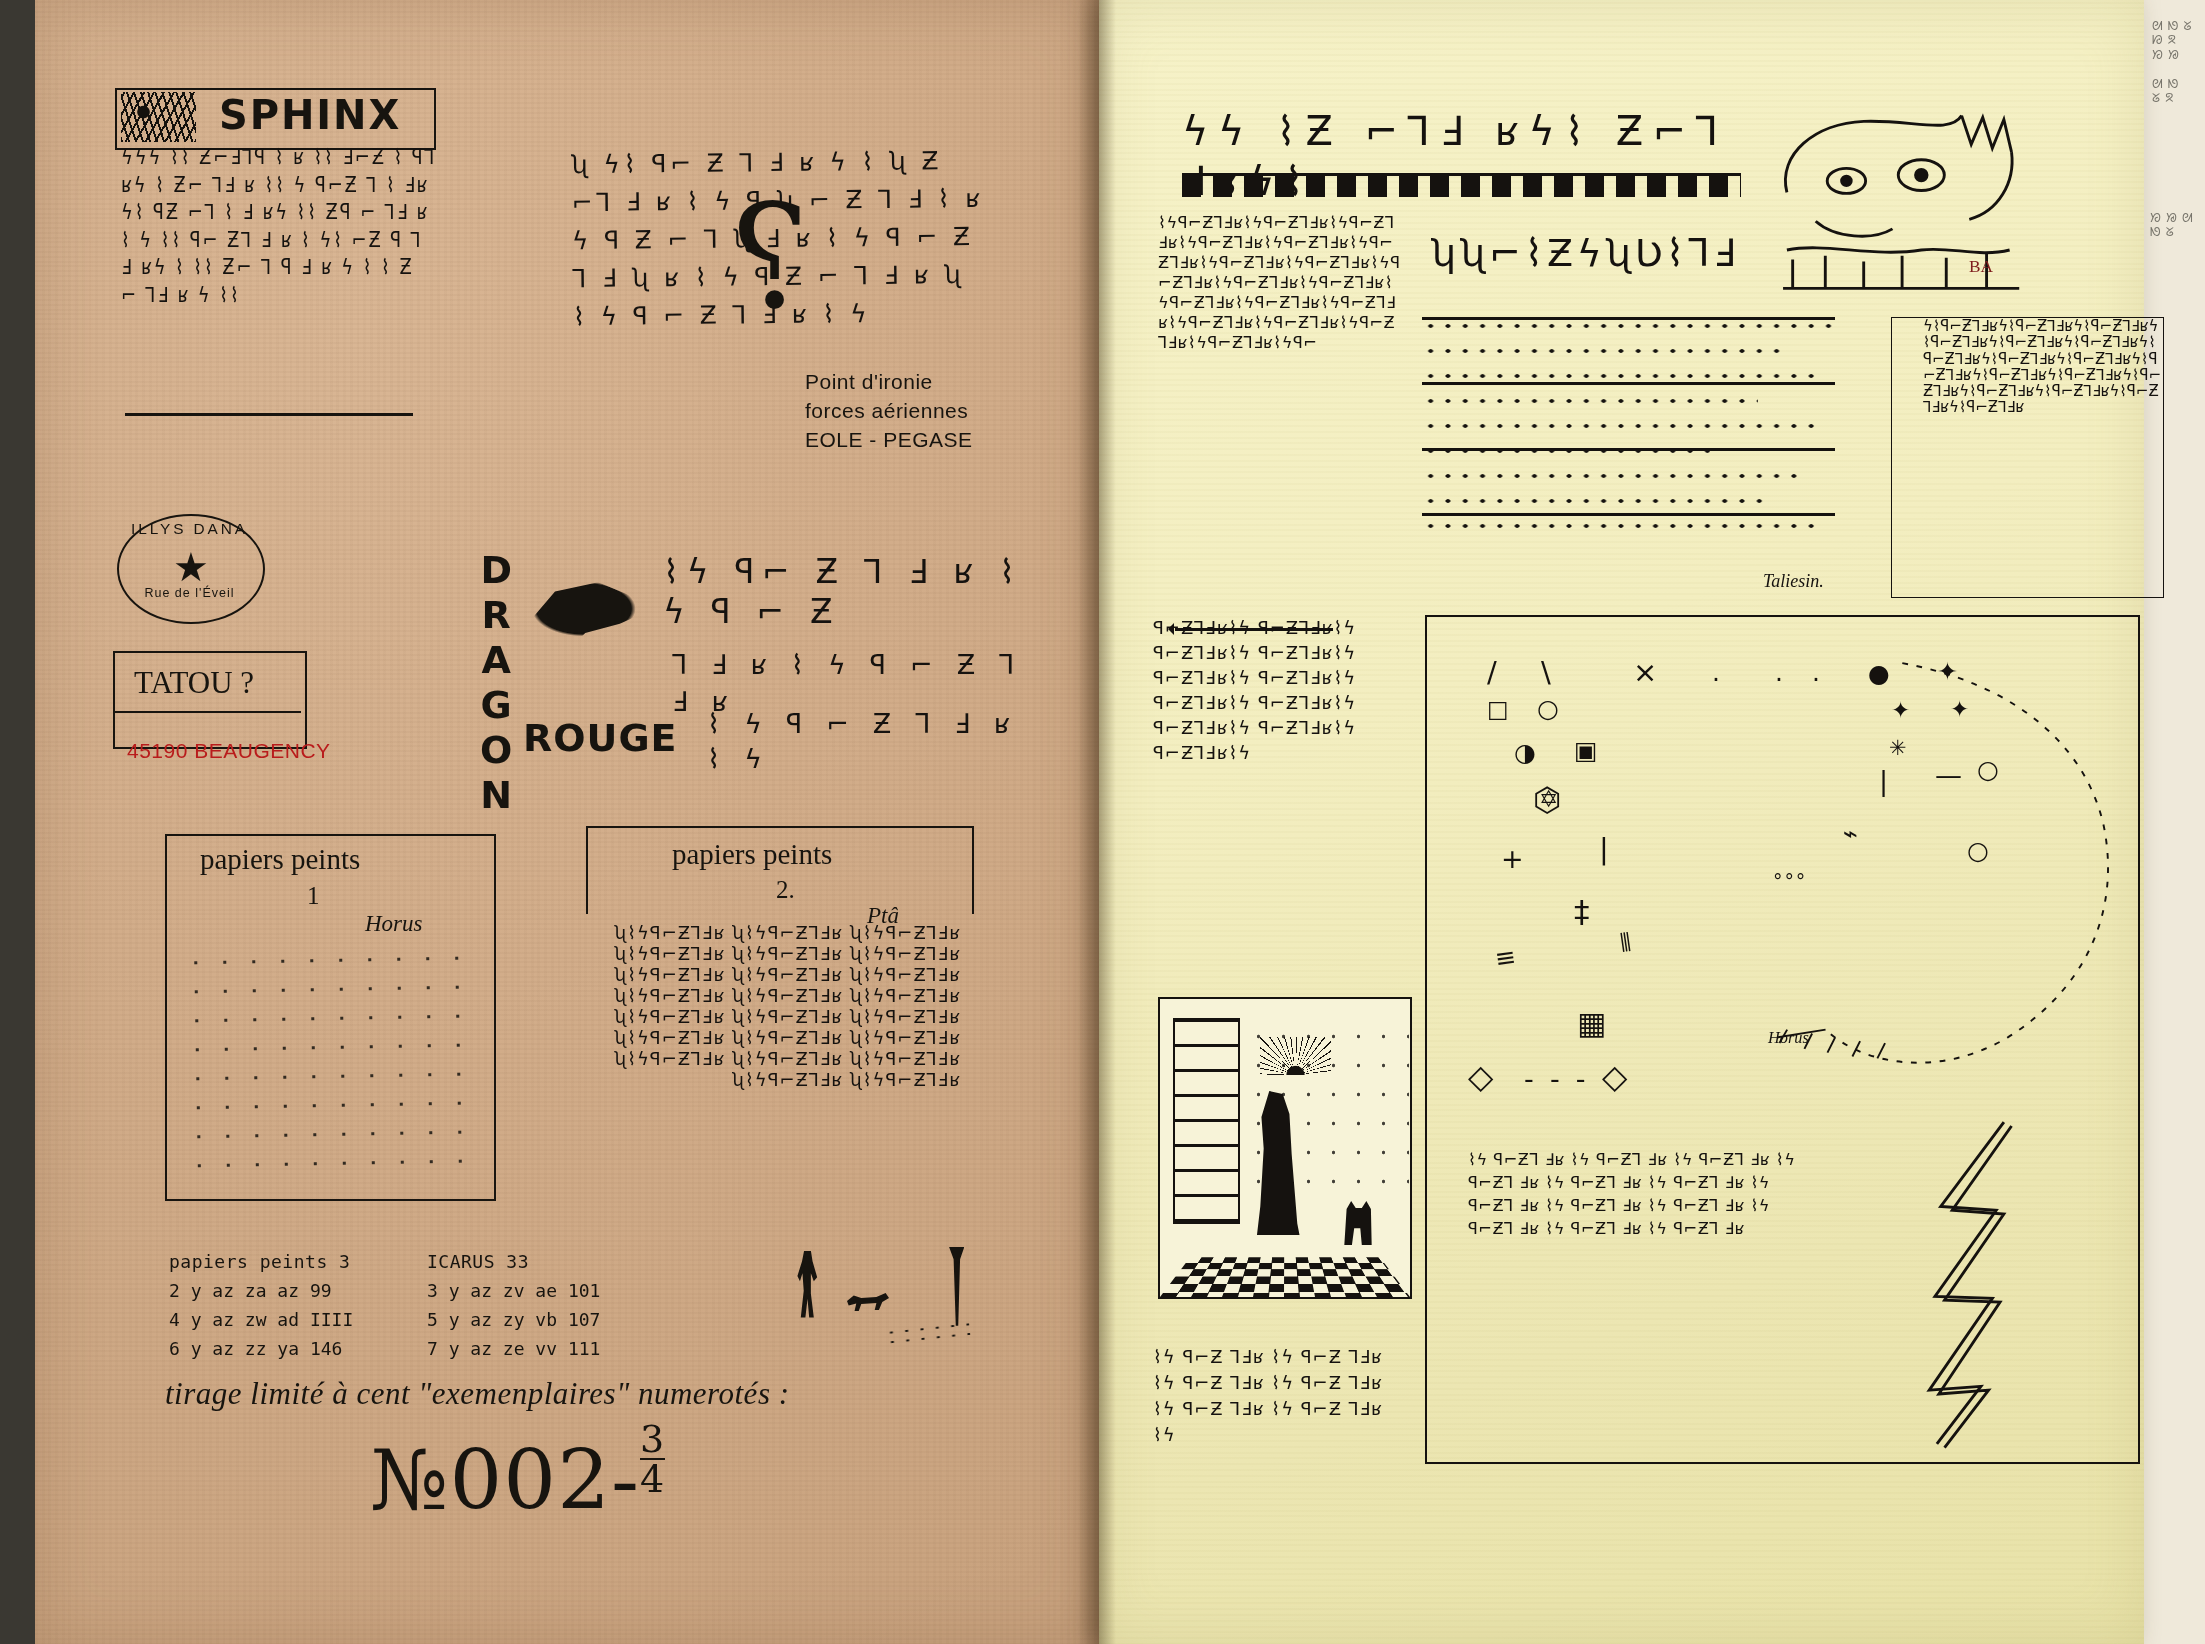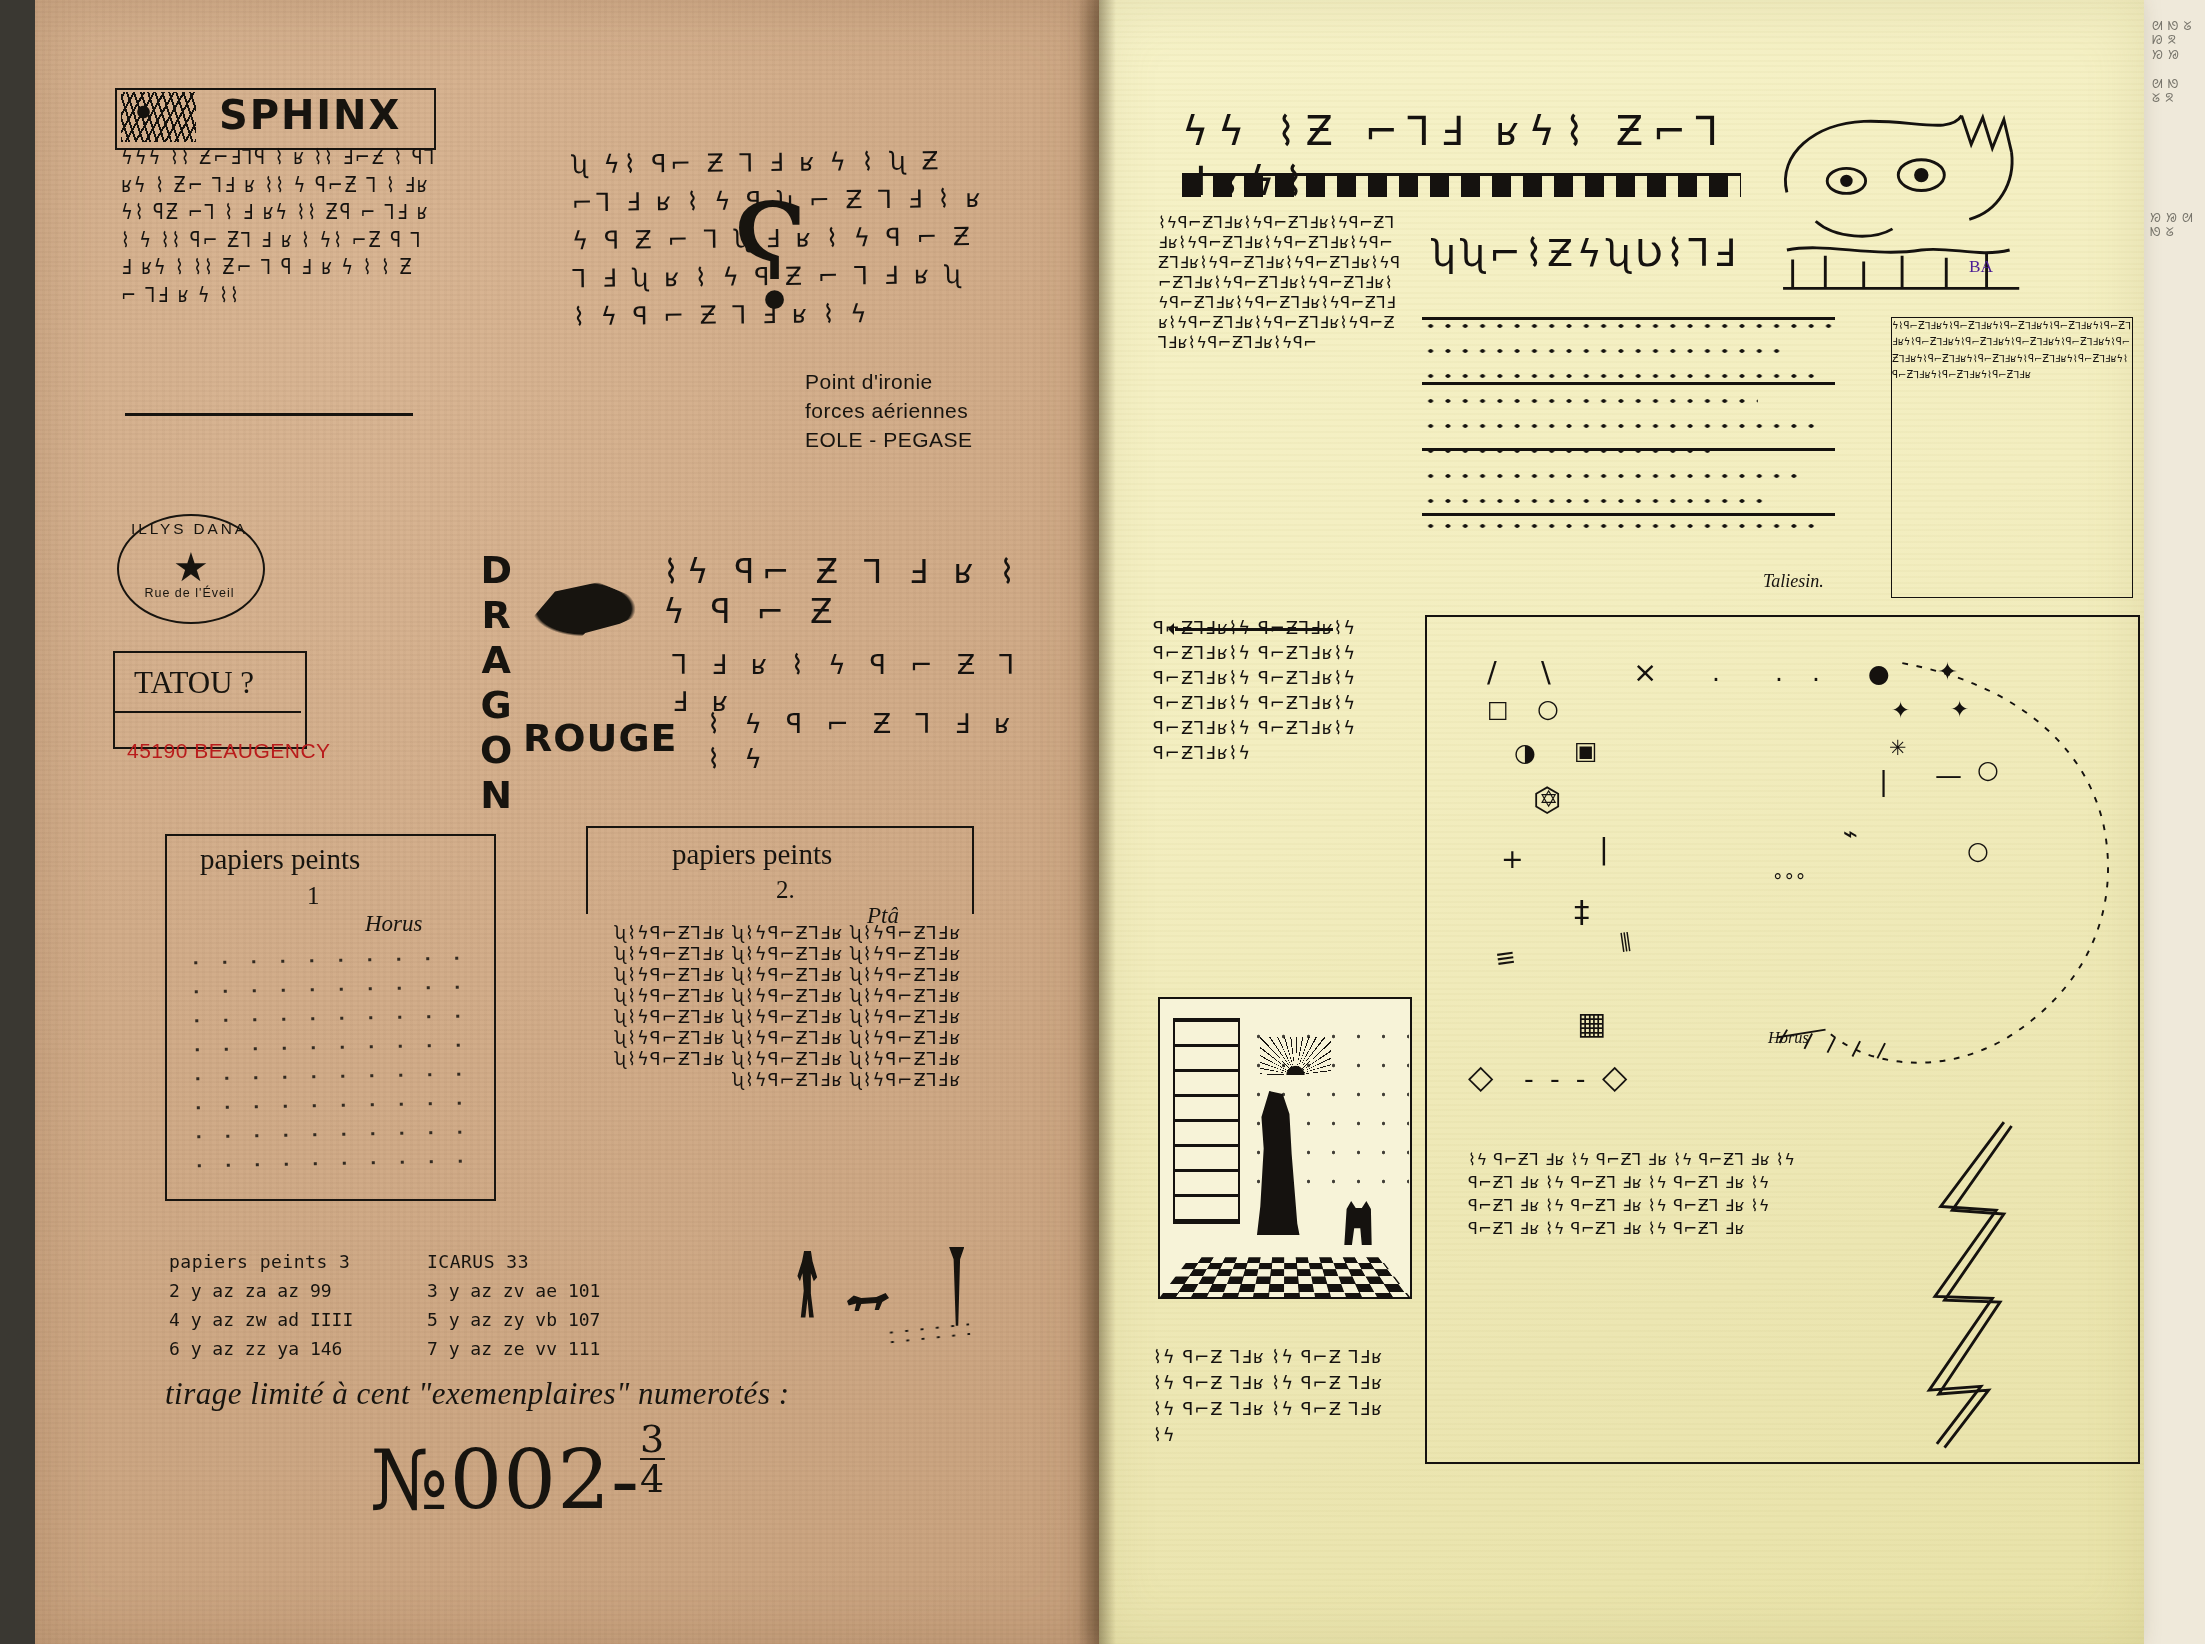--- a/index.html
+++ b/index.html
@@ -136,21 +136,21 @@
   .r-banner{position:absolute;left:1431px;top:231px;width:346px;font-family:"DejaVu Sans",sans-serif;
     font-size:38px;letter-spacing:3.8px;color:#15120f;}
   .r-dotbox{position:absolute;left:1422px;top:307px;width:413px;height:240px;}
   .r-dotrow{position:absolute;left:0;width:413px;height:11.5px;
     background-image:radial-gradient(#15120f 2.1px,rgba(0,0,0,0) 2.9px);background-size:17.3px 11.5px;}
   .r-dotline{position:absolute;left:1422px;width:413px;height:2.9px;background:#15120f;}
   .taliesin{position:absolute;left:1763px;top:571px;font-family:"Liberation Serif",serif;font-style:italic;
     font-size:18px;color:#15120f;}
 
   .r-maze{position:absolute;left:1891px;top:317px;width:240px;height:279px;border:1.9px solid #15120f;
-    overflow:hidden;font-size:10px;line-height:16.3px;letter-spacing:0px;color:#15120f;}
+    overflow:hidden;font-size:15px;line-height:16.3px;letter-spacing:0px;color:#15120f;padding-left:31px;}
 
   .r-col2{position:absolute;left:1153px;top:615px;width:255px;height:384px;overflow:hidden;
     font-size:18px;line-height:25px;letter-spacing:1px;}
   .r-arrow{position:absolute;left:1162px;top:623px;width:183px;height:11.5px;}
   .r-arrow:before{content:"";position:absolute;left:13.4px;top:4.8px;width:158px;height:2.9px;background:#15120f;}
   .r-arrow:after{content:"";position:absolute;left:0;top:0;width:0;height:0;border:6.7px solid transparent;border-right-color:#15120f;}
 
   .woodcut{position:absolute;left:1158px;top:997px;width:250px;height:298px;border:2.9px solid #15120f;overflow:hidden;
     background:#f7f3d8;}
   .wc-checker{position:absolute;left:0;bottom:0;width:100%;height:85px;
@@ -280,21 +280,21 @@
       <ellipse cx="92" cy="78" rx="20" ry="13"></ellipse>
       <circle cx="92" cy="78" r="5" fill="#15120f"></circle>
       <ellipse cx="170" cy="72" rx="24" ry="16"></ellipse>
       <circle cx="170" cy="72" r="6" fill="#15120f"></circle>
       <path d="M60 120 C80 138 120 140 140 128"></path>
       <path d="M30 150 C70 142 120 158 170 150 C200 146 230 158 262 150"></path>
       <path d="M36 160 L36 190 M70 156 L70 190 M110 162 L110 190 M150 156 L150 190 M196 158 L196 190 M238 154 L238 190"></path>
       <path d="M26 190 L272 190"></path>
     </svg>
   </div>
-  <div style="position:absolute;left:1969px;top:257px;font-family:'Liberation Serif',serif;font-size:17.3px;color:#4c1d95;">BA</div>
+  <div style="position:absolute;left:1969px;top:257px;font-family:'Liberation Serif',serif;font-size:17.3px;color:#7f1d1d;">BA</div>
 
   <div class="r-col-glyphs glyphs">⌇ϟꟼ⌐Ƶ⅂Ⅎʁ⌇ϟꟼ⌐Ƶ⅂Ⅎʁ⌇ϟꟼ⌐Ƶ⅂Ⅎʁ⌇ϟꟼ⌐Ƶ⅂Ⅎʁ⌇ϟꟼ⌐Ƶ⅂Ⅎʁ⌇ϟꟼ⌐Ƶ⅂Ⅎʁ⌇ϟꟼ⌐Ƶ⅂Ⅎʁ⌇ϟꟼ⌐Ƶ⅂Ⅎʁ⌇ϟꟼ⌐Ƶ⅂Ⅎʁ⌇ϟꟼ⌐Ƶ⅂Ⅎʁ⌇ϟꟼ⌐Ƶ⅂Ⅎʁ⌇ϟꟼ⌐Ƶ⅂Ⅎʁ⌇ϟꟼ⌐Ƶ⅂Ⅎʁ⌇ϟꟼ⌐Ƶ⅂Ⅎʁ⌇ϟꟼ⌐Ƶ⅂Ⅎʁ⌇ϟꟼ⌐Ƶ⅂Ⅎʁ⌇ϟꟼ⌐Ƶ⅂Ⅎʁ⌇ϟꟼ⌐Ƶ⅂Ⅎʁ⌇ϟꟼ⌐</div>
 
   <div class="r-banner glyphs">ʮʯ⌐⌇ƵϟʯƲ⌇⅂Ⅎ</div>
 
   <div class="r-dotline" style="top:317px;"></div>
   <div class="r-dotbox">
     <div class="r-dotrow" style="top:13.4px;"></div>
     <div class="r-dotrow" style="top:38px;width:365px;"></div>
     <div class="r-dotrow" style="top:63px;width:394px;"></div>

